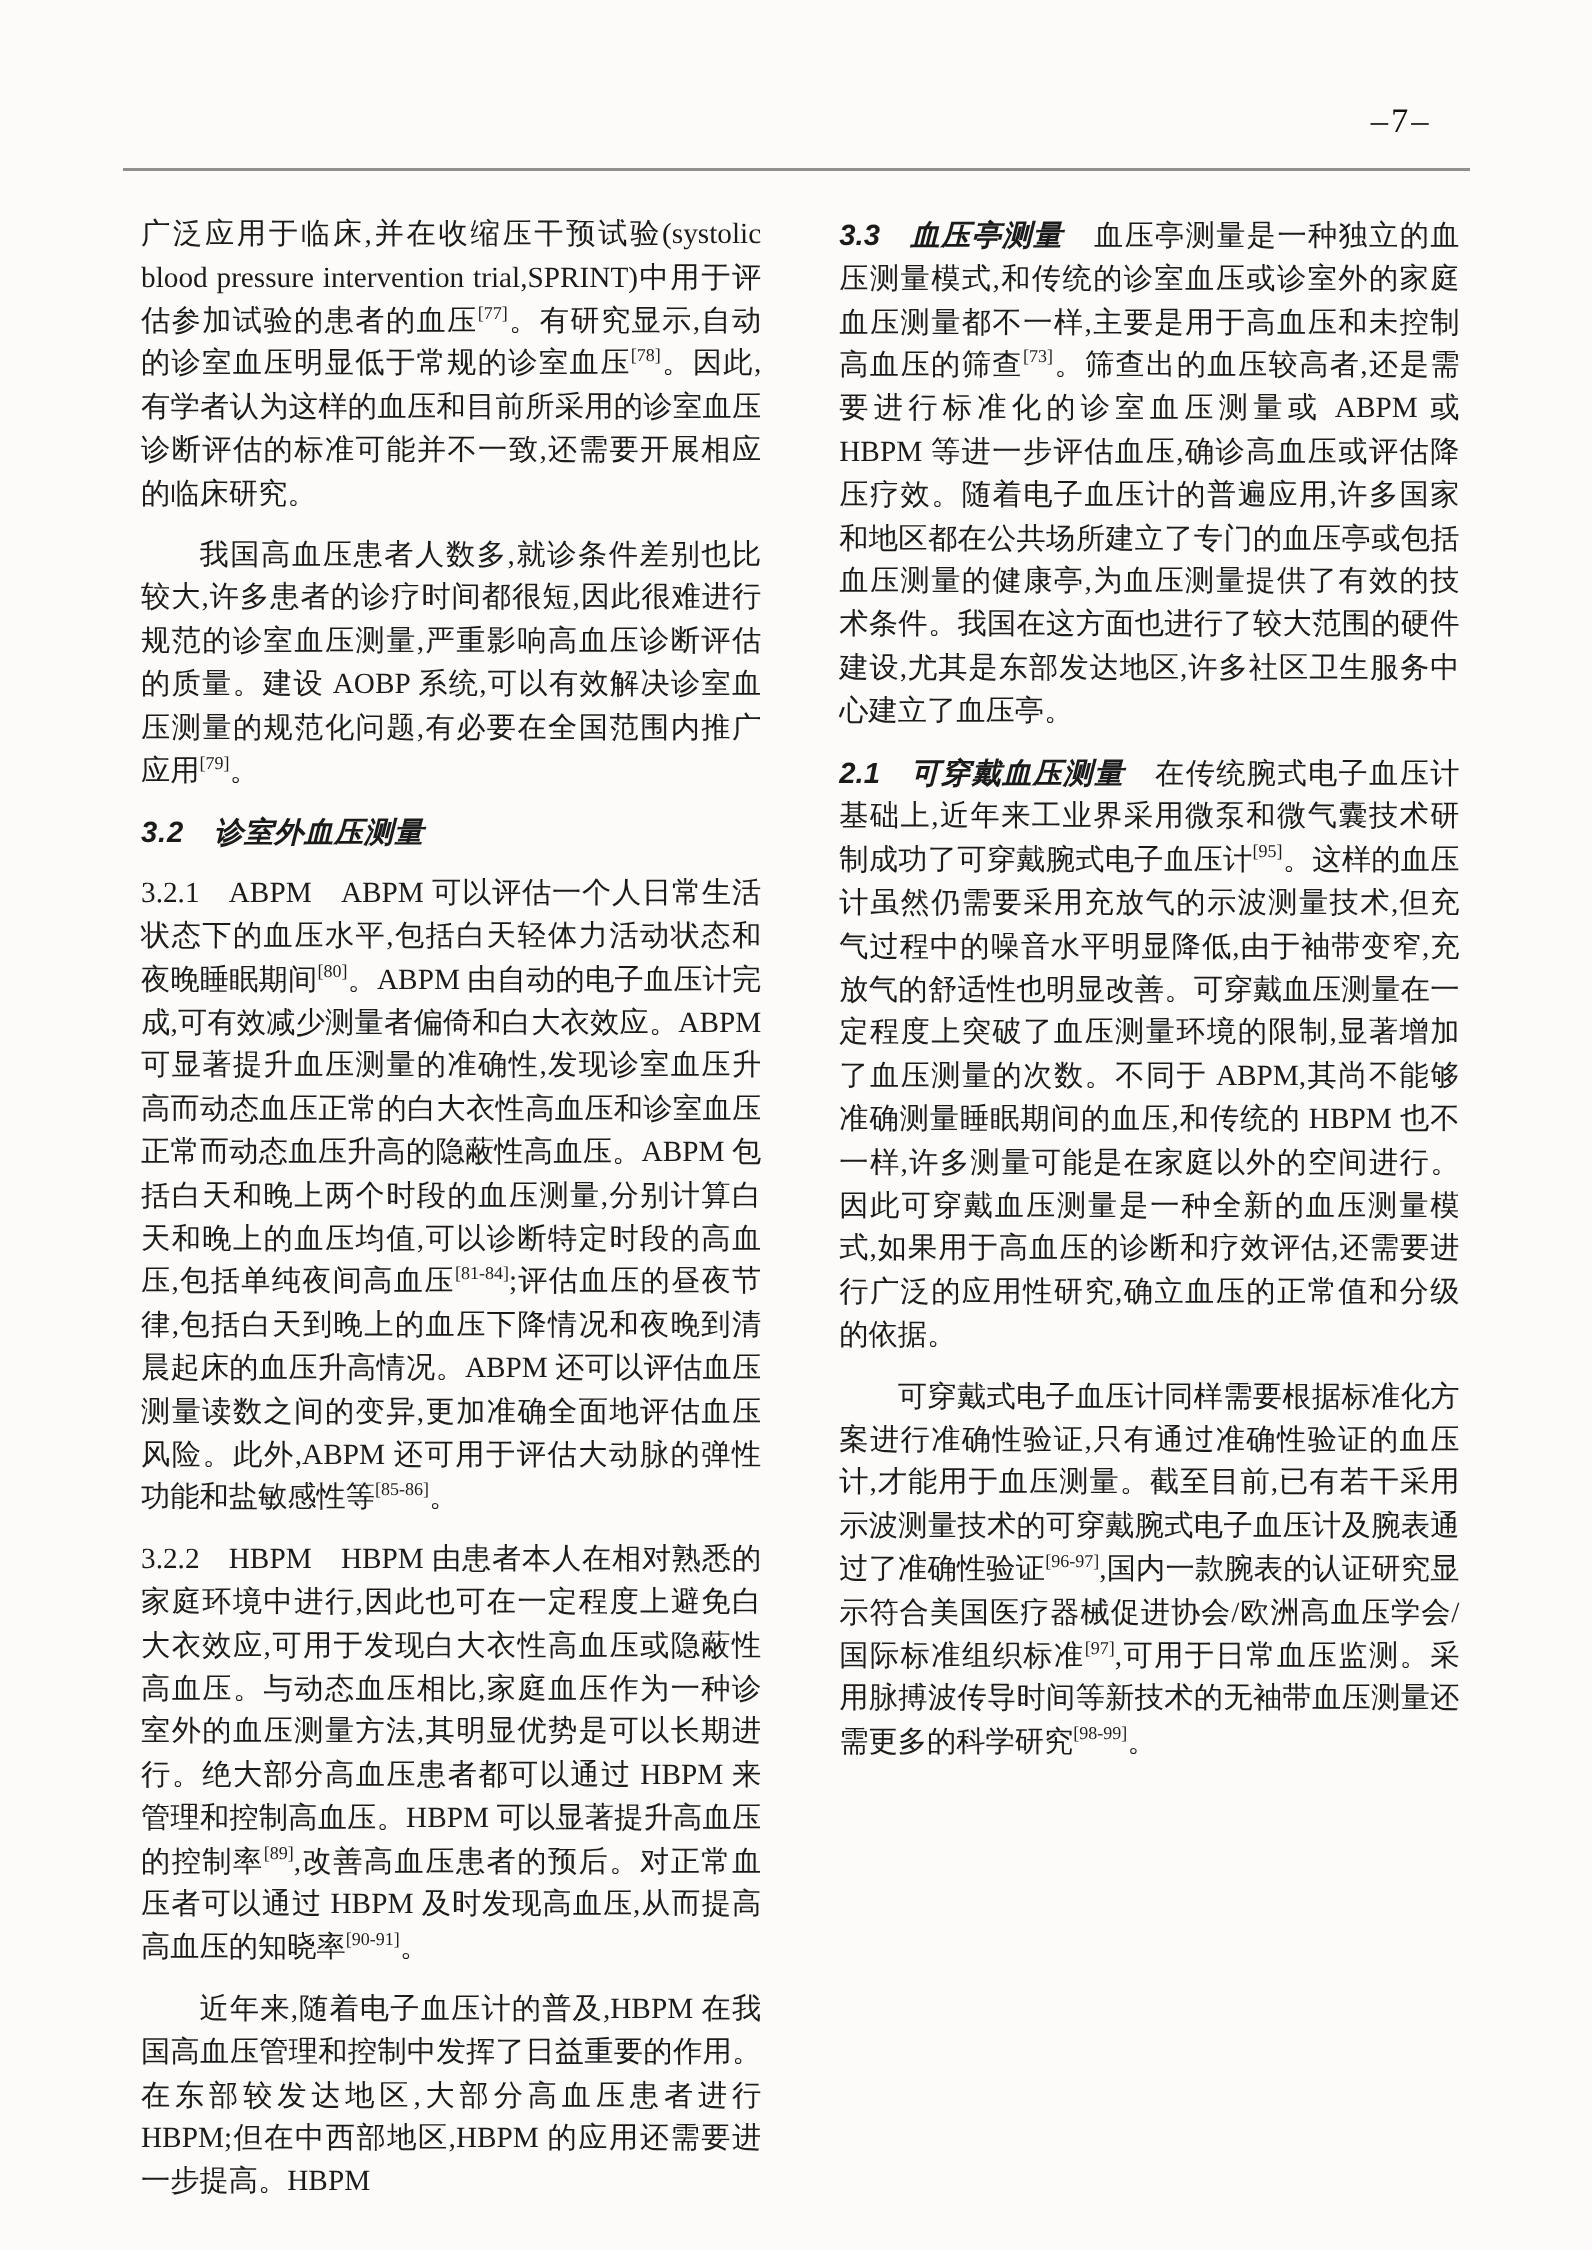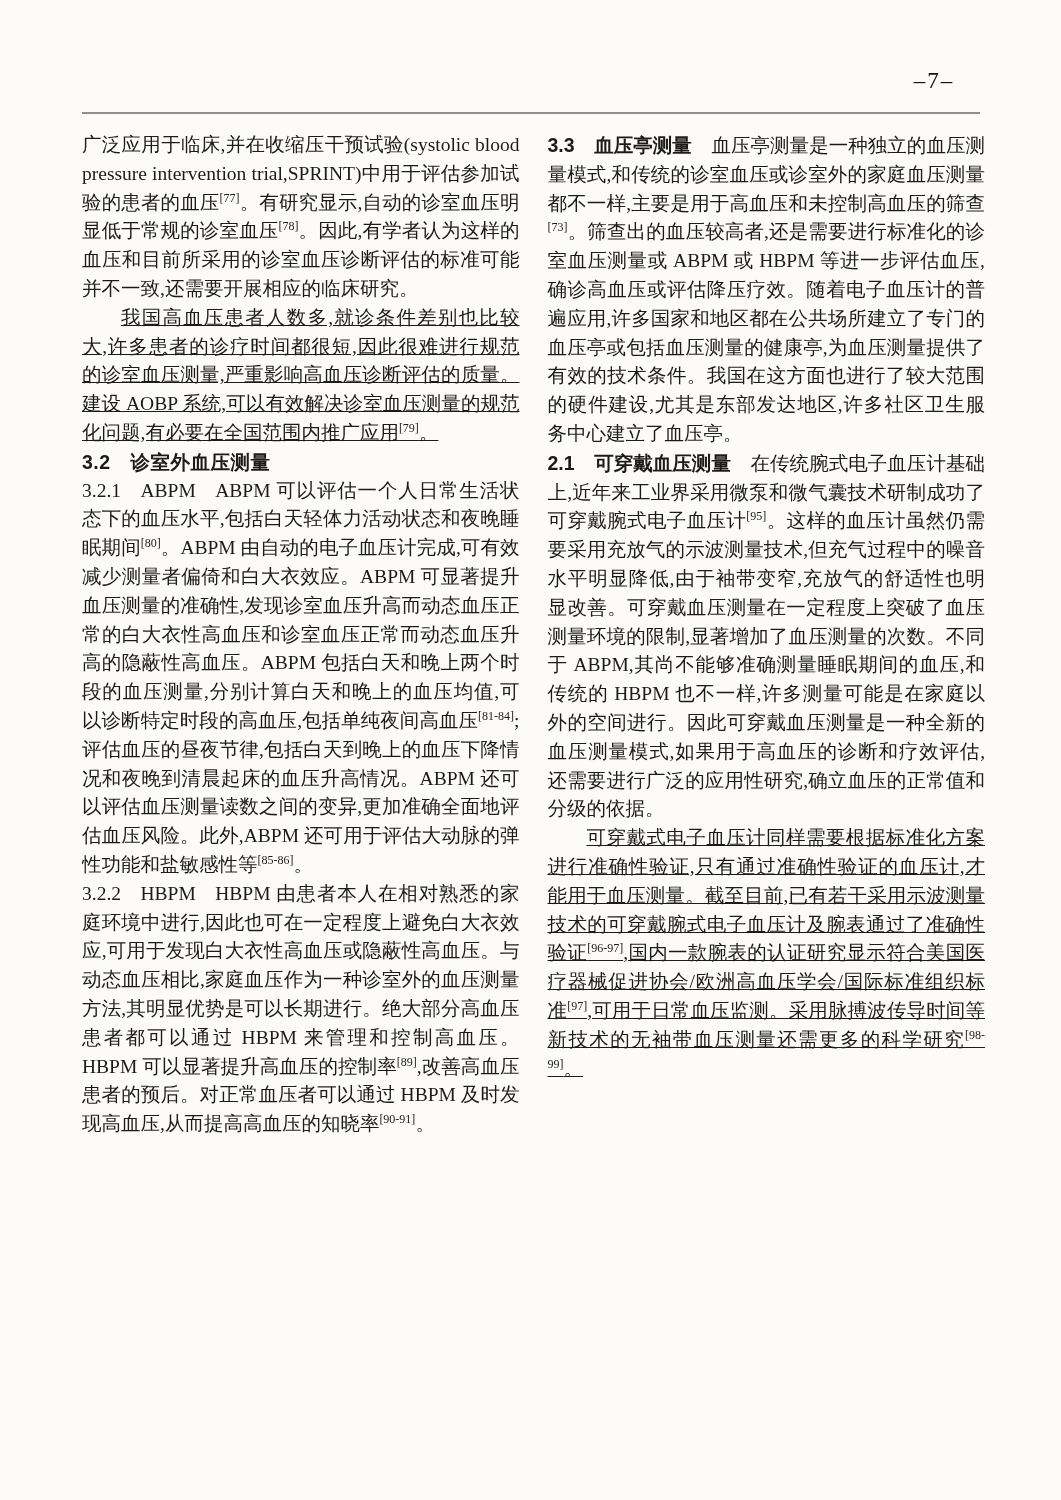--- a/index.html
+++ b/index.html
@@ -16,44 +16,45 @@
 
   .header-rule { position:absolute; top:112px; left:82px; width:898px; height:2px;
                  background:#8f8f8f; }
 
   .columns { position:absolute; top:131px; left:82px; width:903px; height:1345px;
              display:flex; gap:28px; overflow:hidden; }
 
   .col { width:437.5px; font-size:19.5px; line-height:28.8px;
          text-align:justify; text-justify:inter-ideograph; }
 
-  .col p { margin:0; }
-  .col p.indent { text-indent:2em;text-decoration:underline; }
+  .col p { margin:12px; }
+  .col p.indent { text-indent:2em; }
 
   .col p.heading { font-family:"Liberation Sans","DejaVu Sans",sans-serif;
                    font-weight:700; letter-spacing:0.5px; }
 
   .col strong { font-family:"Liberation Sans","DejaVu Sans",sans-serif;
-                font-weight:700; }
+                font-weight:700;font-style:italic; }
 
   .col sup { font-size:12px; line-height:0; vertical-align:super; }
 </style>
 </head>
 <body>
 
 <div class="page">
   <div class="page-number">–7–</div>
   <div class="header-rule"></div>
   <div class="columns">
     <div class="col">
         <p class="body"><span>广泛应用于临床,并在收缩压干预试验(systolic blood pressure intervention trial,SPRINT)中用于评估参加试验的患者的血压</span><sup>[77]</sup><span>。有研究显示,自动的诊室血压明显低于常规的诊室血压</span><sup>[78]</sup><span>。因此,有学者认为这样的血压和目前所采用的诊室血压诊断评估的标准可能并不一致,还需要开展相应的临床研究。</span></p>
         <p class="body indent"><span>我国高血压患者人数多,就诊条件差别也比较大,许多患者的诊疗时间都很短,因此很难进行规范的诊室血压测量,严重影响高血压诊断评估的质量。建设 AOBP 系统,可以有效解决诊室血压测量的规范化问题,有必要在全国范围内推广应用</span><sup>[79]</sup><span>。</span></p>
         <p class="heading"><strong>3.2 诊室外血压测量</strong></p>
         <p class="body"><span>3.2.1 ABPM ABPM 可以评估一个人日常生活状态下的血压水平,包括白天轻体力活动状态和夜晚睡眠期间</span><sup>[80]</sup><span>。ABPM 由自动的电子血压计完成,可有效减少测量者偏倚和白大衣效应。ABPM 可显著提升血压测量的准确性,发现诊室血压升高而动态血压正常的白大衣性高血压和诊室血压正常而动态血压升高的隐蔽性高血压。ABPM 包括白天和晚上两个时段的血压测量,分别计算白天和晚上的血压均值,可以诊断特定时段的高血压,包括单纯夜间高血压</span><sup>[81-84]</sup><span>;评估血压的昼夜节律,包括白天到晚上的血压下降情况和夜晚到清晨起床的血压升高情况。ABPM 还可以评估血压测量读数之间的变异,更加准确全面地评估血压风险。此外,ABPM 还可用于评估大动脉的弹性功能和盐敏感性等</span><sup>[85-86]</sup><span>。</span></p>
         <p class="body"><span>3.2.2 HBPM HBPM 由患者本人在相对熟悉的家庭环境中进行,因此也可在一定程度上避免白大衣效应,可用于发现白大衣性高血压或隐蔽性高血压。与动态血压相比,家庭血压作为一种诊室外的血压测量方法,其明显优势是可以长期进行。绝大部分高血压患者都可以通过 HBPM 来管理和控制高血压。HBPM 可以显著提升高血压的控制率</span><sup>[89]</sup><span>,改善高血压患者的预后。对正常血压者可以通过 HBPM 及时发现高血压,从而提高高血压的知晓率</span><sup>[90-91]</sup><span>。</span></p>
+        <p class="body indent"><span>近年来,随着电子血压计的普及,HBPM 在我国高血压管理和控制中发挥了日益重要的作用。在东部较发达地区,大部分高血压患者进行 HBPM;但在中西部地区,HBPM 的应用还需要进一步提高。HBPM</span></p>
       </div>
     <div class="col">
         <p class="body"><strong>3.3 血压亭测量</strong><span> 血压亭测量是一种独立的血压测量模式,和传统的诊室血压或诊室外的家庭血压测量都不一样,主要是用于高血压和未控制高血压的筛查</span><sup>[73]</sup><span>。筛查出的血压较高者,还是需要进行标准化的诊室血压测量或 ABPM 或 HBPM 等进一步评估血压,确诊高血压或评估降压疗效。随着电子血压计的普遍应用,许多国家和地区都在公共场所建立了专门的血压亭或包括血压测量的健康亭,为血压测量提供了有效的技术条件。我国在这方面也进行了较大范围的硬件建设,尤其是东部发达地区,许多社区卫生服务中心建立了血压亭。</span></p>
         <p class="body"><strong>2.1 可穿戴血压测量</strong><span> 在传统腕式电子血压计基础上,近年来工业界采用微泵和微气囊技术研制成功了可穿戴腕式电子血压计</span><sup>[95]</sup><span>。这样的血压计虽然仍需要采用充放气的示波测量技术,但充气过程中的噪音水平明显降低,由于袖带变窄,充放气的舒适性也明显改善。可穿戴血压测量在一定程度上突破了血压测量环境的限制,显著增加了血压测量的次数。不同于 ABPM,其尚不能够准确测量睡眠期间的血压,和传统的 HBPM 也不一样,许多测量可能是在家庭以外的空间进行。因此可穿戴血压测量是一种全新的血压测量模式,如果用于高血压的诊断和疗效评估,还需要进行广泛的应用性研究,确立血压的正常值和分级的依据。</span></p>
         <p class="body indent"><span>可穿戴式电子血压计同样需要根据标准化方案进行准确性验证,只有通过准确性验证的血压计,才能用于血压测量。截至目前,已有若干采用示波测量技术的可穿戴腕式电子血压计及腕表通过了准确性验证</span><sup>[96-97]</sup><span>,国内一款腕表的认证研究显示符合美国医疗器械促进协会/欧洲高血压学会/国际标准组织标准</span><sup>[97]</sup><span>,可用于日常血压监测。采用脉搏波传导时间等新技术的无袖带血压测量还需更多的科学研究</span><sup>[98-99]</sup><span>。</span></p>
       </div>
   </div>
 </div>
 
 </body></html>

